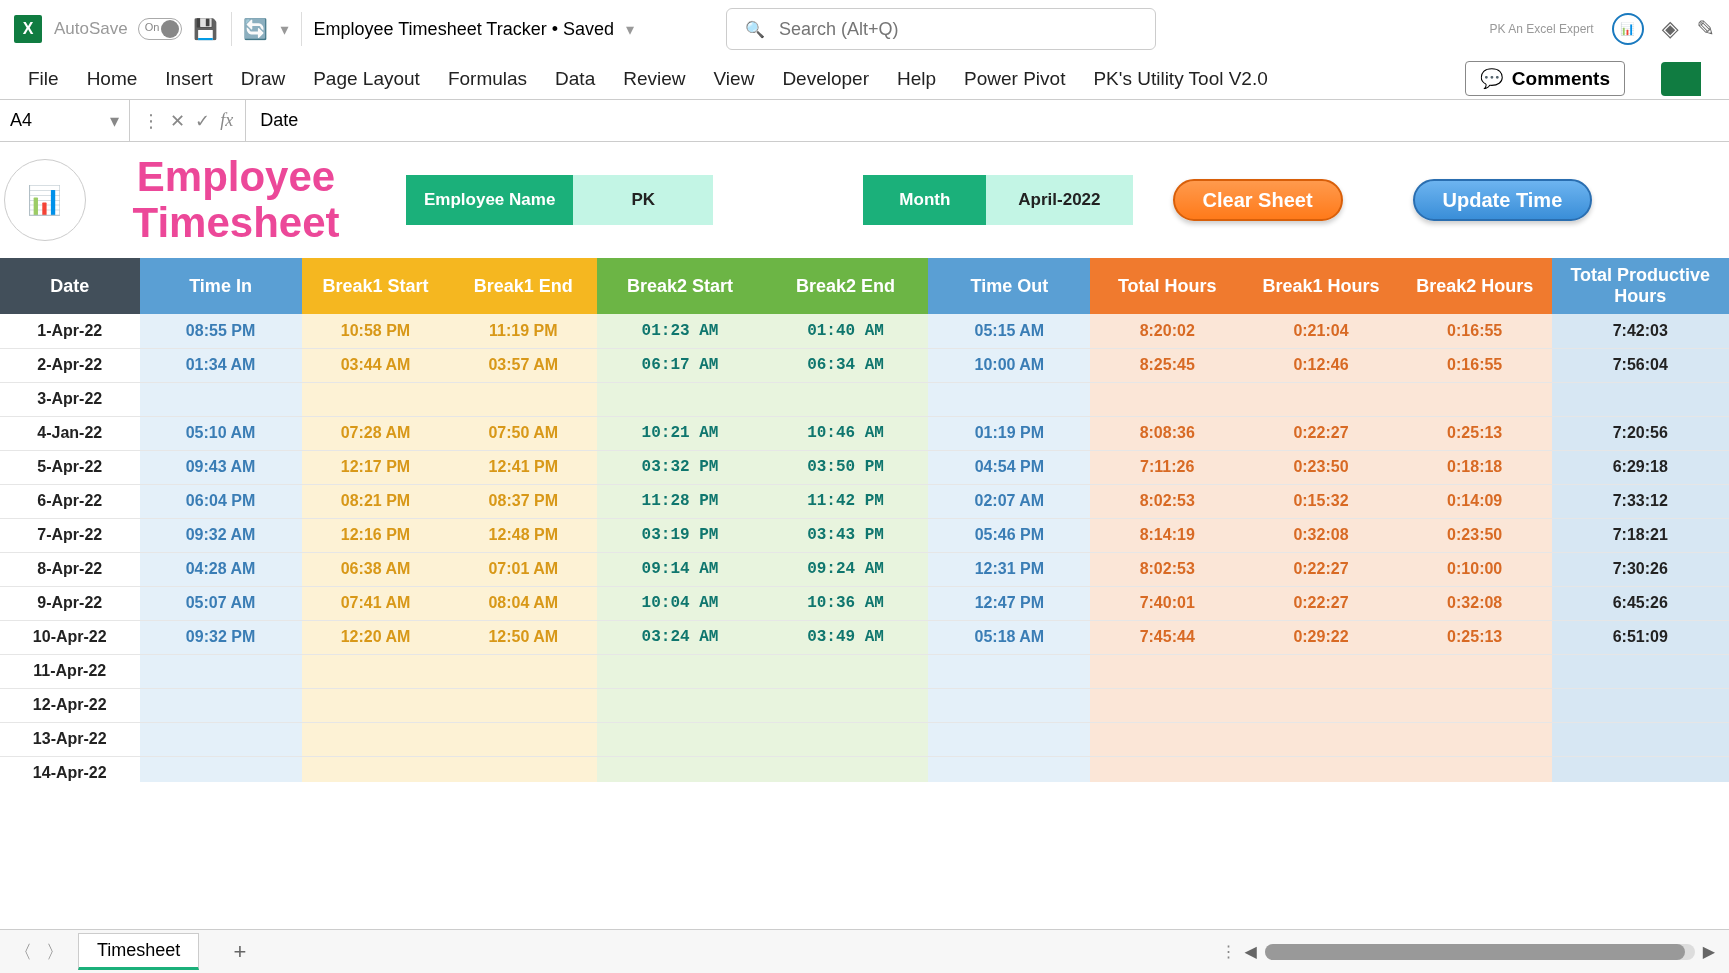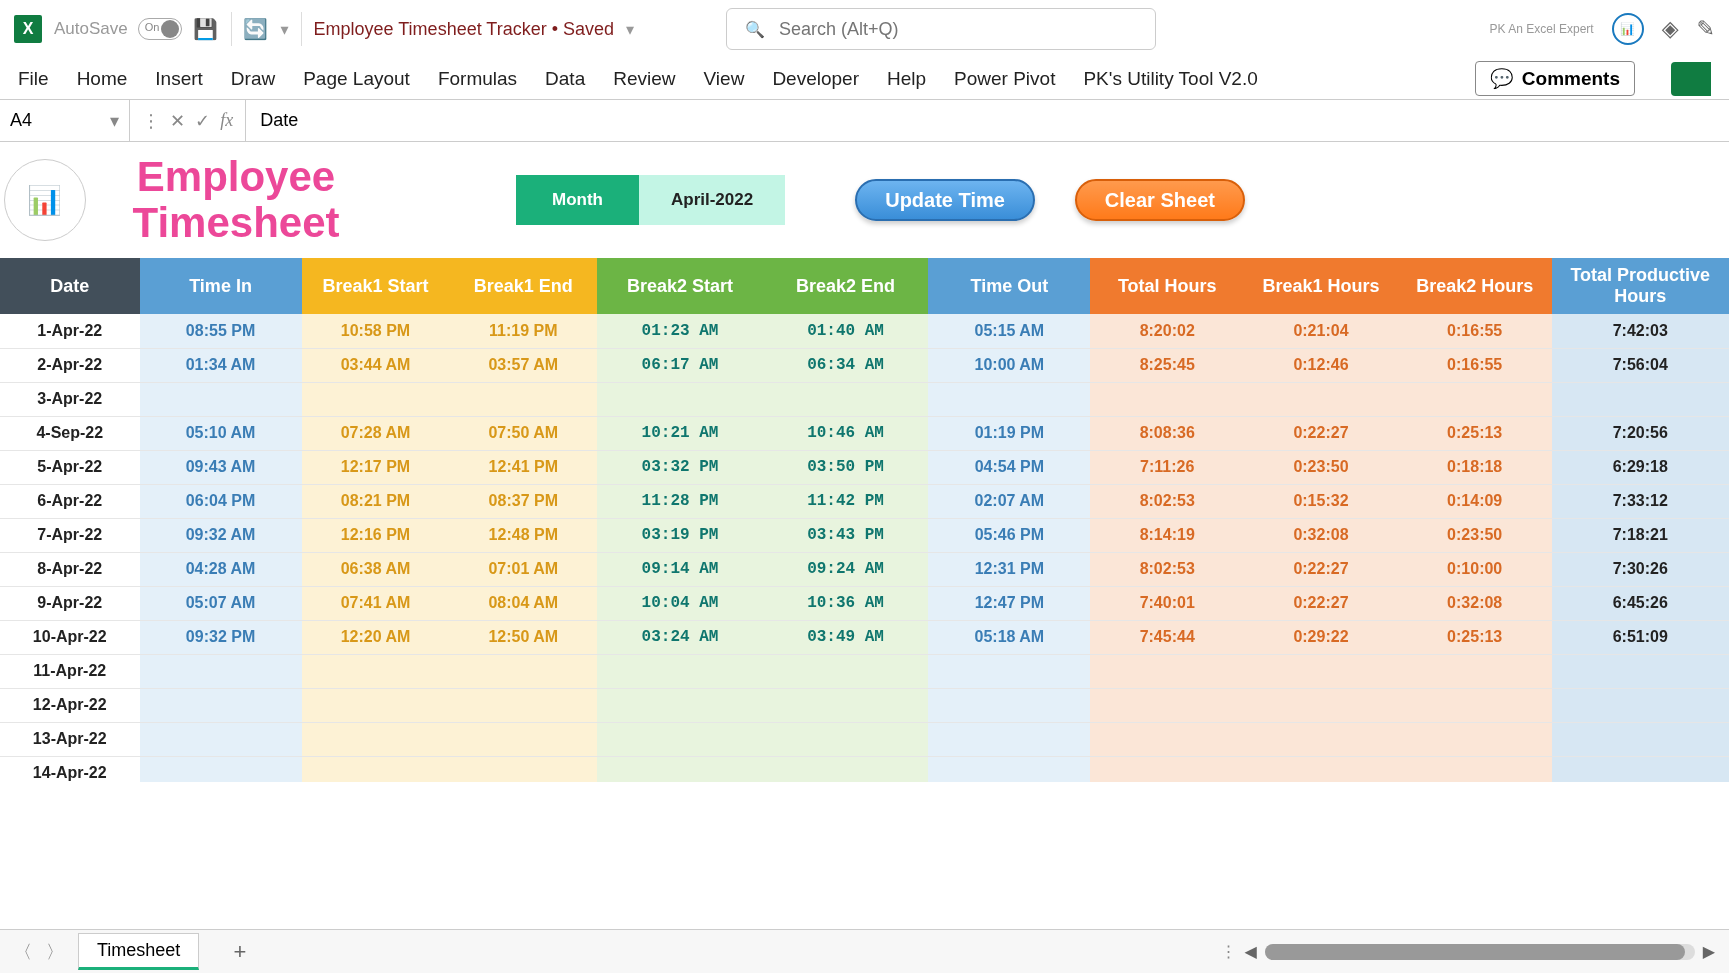--- a/index.html
+++ b/index.html
@@ -7,30 +7,30 @@
 
 
 .titlebar { display: flex; align-items: center; height: 58px; padding: 0 14px; background: #fff; gap: 12px; }
 .excel-logo { width: 28px; height: 28px; background: #107c41; display: flex; align-items: center; justify-content: center; color: #fff; font-weight: bold; font-size: 16px; border-radius: 2px; }
 .autosave { color: #999; font-size: 17px; display: flex; align-items: center; gap: 10px; }
 .toggle { width: 44px; height: 22px; border: 1px solid #aaa; border-radius: 11px; position: relative; background: #fff; }
 .toggle::after { content: ""; position: absolute; right: 2px; top: 1px; width: 18px; height: 18px; border-radius: 50%; background: #888; }
 .save-icon { font-size: 20px; color: #555; }
 .share-icon { font-size: 20px; color: #555; }
 .divider-v { width: 1px; height: 34px; background: #ddd; }
-.doc-title { color: #7f1d1d; font-size: 18px; }
+.doc-title { color: #000000; font-size: 18px; }
 .search-box { display: flex; align-items: center; flex: 1; max-width: 430px; margin-left: 80px; height: 42px; border: 1px solid #ccc; border-radius: 6px; padding: 0 18px; gap: 14px; }
 .search-box input { border: none; outline: none; font-size: 18px; color: #888; flex: 1; }
 .account { margin-left: auto; display: flex; align-items: center; gap: 18px; }
 .acct-name { color: #999; font-size: 12px; }
 .acct-avatar { width: 32px; height: 32px; border: 2px solid #1a7abf; border-radius: 50%; display: flex; align-items: center; justify-content: center; }
 .tb-icon { font-size: 22px; color: #666; }
 
 
-.ribbon { display: flex; align-items: center; height: 42px; padding: 0 18px; gap: 28px; border-bottom: 1px solid #ccc; font-size: 19px; }
+.ribbon { display: flex; align-items: center; height: 42px; padding: 0 28px; gap: 28px; border-bottom: 1px solid #ccc; font-size: 19px; }
 .ribbon-tab { cursor: pointer; color: #222; }
 .comments-btn { margin-left: auto; display: flex; align-items: center; gap: 8px; border: 1px solid #888; border-radius: 4px; padding: 5px 14px; font-weight: 600; }
 .share-btn { width: 40px; height: 34px; background: #107c41; border-radius: 4px 0 0 4px; margin-left: 8px; }
 
 
 .formula-bar { display: flex; align-items: center; height: 42px; border-bottom: 1px solid #ccc; }
 .name-box { width: 130px; height: 100%; display: flex; align-items: center; padding: 0 10px; border-right: 1px solid #ccc; font-size: 18px; justify-content: space-between; }
 .fb-btns { display: flex; align-items: center; gap: 10px; padding: 0 12px; border-right: 1px solid #ccc; height: 100%; color: #888; font-size: 18px; }
 .fx { font-style: italic; font-family: serif; }
 .formula-input { padding: 0 14px; font-size: 18px; flex: 1; }
@@ -145,26 +145,30 @@
 
 <div class="sheet">
   <div class="sheet-header">
     <div class="logo-circle">
         <span style="font-size:28px">📊</span>
       </div>
     <div class="sheet-title">
       <div>Employee</div>
       <div>Timesheet</div>
     </div>
+    <div class="label-box" style="margin-left:20px">
+      <div class="lab">Employee Name</div>
+      <div class="val">PK</div>
+    </div>
     <div class="label-box" style="margin-left:130px">
       <div class="lab" style="padding:0 36px">Month</div>
       <div class="val">April-2022</div>
     </div>
+    <div class="action-btn btn-orange" style="margin-left:20px">Clear Sheet</div>
     <div class="action-btn btn-blue" style="margin-left:50px">Update Time</div>
-    <div class="action-btn btn-orange" style="margin-left:20px">Clear Sheet</div>
   </div>
 
   <div class="tbl">
     <div class="tbl-head">
       <div class="h-date">Date</div>
       <div class="h-timein">Time In</div>
       <div class="h-b1s">Break1 Start</div>
       <div class="h-b1e">Break1 End</div>
       <div class="h-b2s">Break2 Start</div>
       <div class="h-b2e">Break2 End</div>
@@ -207,21 +211,21 @@
         <div class="c-b1"></div>
         <div class="c-b2"></div>
         <div class="c-b2"></div>
         <div class="c-timeout"></div>
         <div class="c-th"></div>
         <div class="c-th"></div>
         <div class="c-th"></div>
         <div class="c-tp"></div>
       </div>
       <div class="tbl-row">
-        <div class="c-date">4-Sep-22</div>
+        <div class="c-date">4-Jan-22</div>
         <div class="c-timein">05:10 AM</div>
         <div class="c-b1">07:28 AM</div>
         <div class="c-b1">07:50 AM</div>
         <div class="c-b2">10:21 AM</div>
         <div class="c-b2">10:46 AM</div>
         <div class="c-timeout">01:19 PM</div>
         <div class="c-th">8:08:36</div>
         <div class="c-th">0:22:27</div>
         <div class="c-th">0:25:13</div>
         <div class="c-tp">7:20:56</div>

